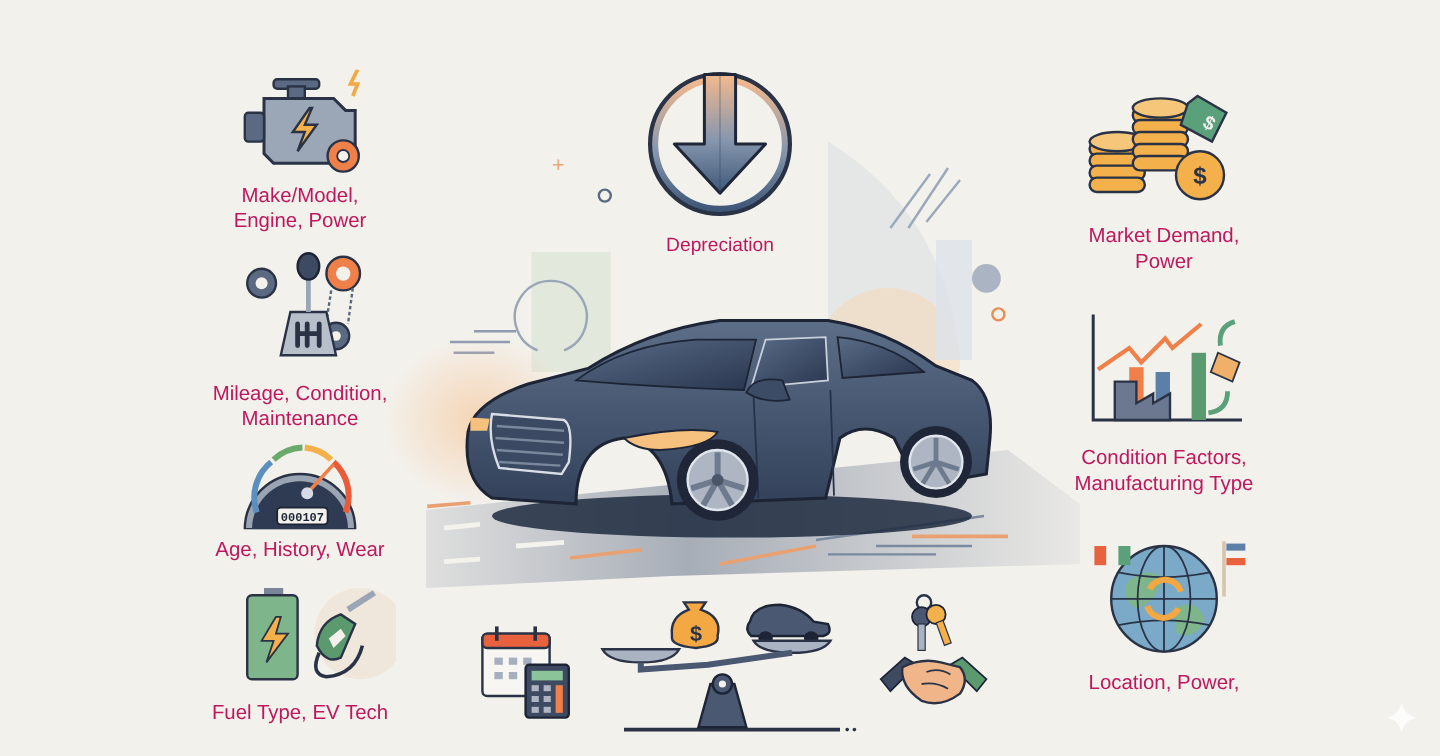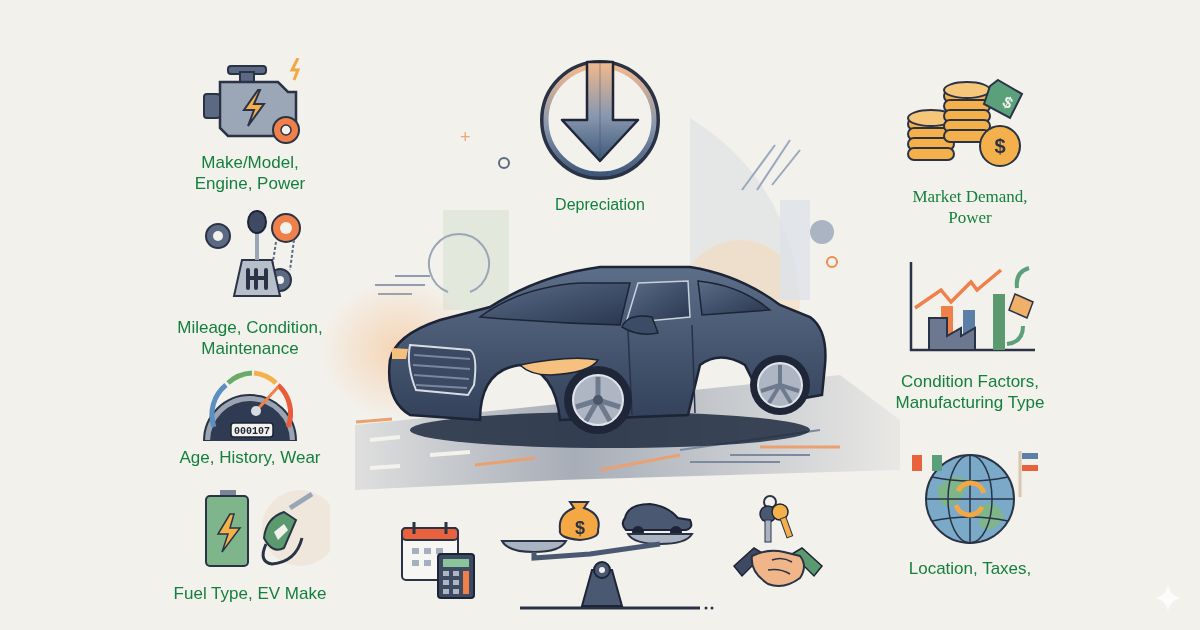--- a/index.html
+++ b/index.html
@@ -1,19 +1,19 @@
 <!DOCTYPE html>
 <html><head>
 <meta charset="utf-8">
 <style>
   * { box-sizing: border-box; margin: 0; padding: 0; }
   html, body { width: 1200px; height: 630px; overflow: hidden; }
   body { background: #f3f1ec; font-family: "Liberation Sans", "DejaVu Sans", sans-serif; color: #1f2430; position: relative; }
   .abs { position: absolute; }
-  .label { position: absolute; text-align: center; font-size: 17px; line-height: 21px; color: #15803d; font-weight: 500; }
+  .label { position: absolute; text-align: center; font-size: 17px; line-height: 21px; color: #be185d; font-weight: 500; }
   svg { display: block; }
 </style>
 </head>
 <body>
 
 <div class="abs" style="left:0;top:0;width:1200px;height:630px;">
   <svg width="1200" height="630">
     <defs>
       <radialGradient id="glow" cx="50%" cy="50%" r="50%">
         <stop offset="0%" stop-color="#f6c89c" stop-opacity="0.7"></stop>
@@ -205,21 +205,21 @@
     <circle cx="100" cy="40" r="38" fill="#ece3d4" opacity="0.7"></circle>
     <rect x="20" y="2" width="16" height="6" fill="#7a8698"></rect>
     <rect x="6" y="8" width="42" height="70" rx="4" fill="#7fb58a" stroke="#2a3346" stroke-width="2"></rect>
     <path d="M30 26 L18 46 L28 46 L22 64 L40 40 L30 40 L34 26 Z" fill="#f4b04a" stroke="#2a3346" stroke-width="1.5"></path>
     <path d="M90 20 L112 6" stroke="#9aa6b6" stroke-width="5"></path>
     <path d="M64 50 Q66 30 84 24 L96 32 L84 60 Q72 66 64 50 Z" fill="#5a9a6e" stroke="#2a3346" stroke-width="2"></path>
     <path d="M74 44 L84 36 L88 42 L78 52 Z" fill="#f3f1ec"></path>
     <path d="M66 56 Q58 74 72 76 Q96 74 102 50" fill="none" stroke="#2a3346" stroke-width="3"></path>
   </svg>
 </div>
-<div class="label" style="left:150px;top:583px;width:200px;">Fuel Type, EV Make</div>
+<div class="label" style="left:150px;top:583px;width:200px;">Fuel Type, EV Tech</div>
 
 <div class="abs" style="left:900px;top:70px;">
   <svg width="140" height="110" viewBox="0 0 140 110">
     <g fill="#f4b04a" stroke="#2a3346" stroke-width="2">
       <rect x="8" y="48" width="46" height="12" rx="6"></rect>
       <rect x="8" y="58" width="46" height="12" rx="6"></rect>
       <rect x="8" y="68" width="46" height="12" rx="6"></rect>
       <rect x="8" y="78" width="46" height="12" rx="6"></rect>
       <ellipse cx="31" cy="48" rx="23" ry="8" fill="#f6c77a"></ellipse>
       <rect x="44" y="20" width="46" height="12" rx="6"></rect>
@@ -228,21 +228,21 @@
       <rect x="44" y="50" width="46" height="12" rx="6"></rect>
       <rect x="44" y="60" width="46" height="12" rx="6"></rect>
       <ellipse cx="67" cy="20" rx="23" ry="8" fill="#f6c77a"></ellipse>
     </g>
     <path d="M98 10 L122 24 L110 48 L84 34 L90 16 Z" fill="#5aa07a" stroke="#2a3346" stroke-width="2"></path>
     <text x="104" y="36" font-size="16" fill="#f3f1ec" font-weight="bold" font-family="Liberation Sans, sans-serif" transform="rotate(28 104 30)">$</text>
     <circle cx="100" cy="76" r="20" fill="#f4b04a" stroke="#2a3346" stroke-width="2"></circle>
     <text x="100" y="83" text-anchor="middle" font-size="20" fill="#2a3346" font-weight="bold" font-family="Liberation Sans, sans-serif">$</text>
   </svg>
 </div>
-<div class="label" style="left:880px;top:186px;width:180px;font-family:Liberation Serif, serif;">
+<div class="label" style="left:880px;top:186px;width:180px;">
   <div>Market Demand,</div>
   <div>Power</div>
 </div>
 
 <div class="abs" style="left:905px;top:258px;">
   <svg width="130" height="100" viewBox="0 0 130 100">
     <path d="M6 4 L6 92 L130 92" fill="none" stroke="#2a3346" stroke-width="2.5"></path>
     <rect x="36" y="48" width="12" height="44" fill="#f0804a"></rect>
     <rect x="58" y="52" width="12" height="40" fill="#5b7fa6"></rect>
     <rect x="88" y="36" width="12" height="56" fill="#5a9a6e"></rect>
@@ -275,21 +275,21 @@
     <rect x="4" y="8" width="10" height="16" fill="#e8623e"></rect>
     <rect x="14" y="8" width="10" height="16" fill="#f3f1ec"></rect>
     <rect x="24" y="8" width="10" height="16" fill="#5aa07a"></rect>
     <line x1="112" y1="4" x2="112" y2="50" stroke="#d6c6ae" stroke-width="3"></line>
     <rect x="114" y="6" width="16" height="6" fill="#5b7fa6"></rect>
     <rect x="114" y="12" width="16" height="6" fill="#f3f1ec"></rect>
     <rect x="114" y="18" width="16" height="6" fill="#e8623e"></rect>
   </svg>
 </div>
 <div class="label" style="left:880px;top:558px;width:180px;">
-  <div>Location, Taxes,</div>
+  <div>Location, Power,</div>
 </div>
 
 <div class="abs" style="left:400px;top:520px;">
   <svg width="80" height="80" viewBox="0 0 80 80">
     <rect x="2" y="8" width="56" height="52" rx="4" fill="#f7f6f3" stroke="#2a3346" stroke-width="2"></rect>
     <rect x="2" y="8" width="56" height="12" rx="4" fill="#e8623e" stroke="#2a3346" stroke-width="2"></rect>
     <line x1="14" y1="2" x2="14" y2="14" stroke="#2a3346" stroke-width="3"></line>
     <line x1="46" y1="2" x2="46" y2="14" stroke="#2a3346" stroke-width="3"></line>
     <g fill="#a6afbd">
       <rect x="12" y="28" width="7" height="6"></rect>

